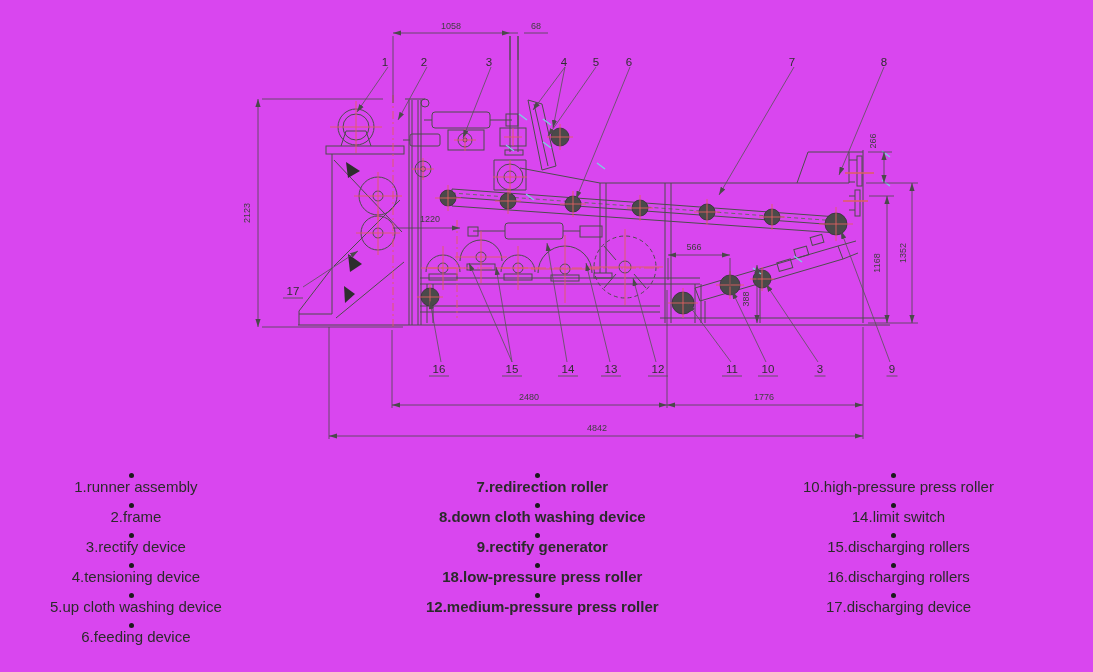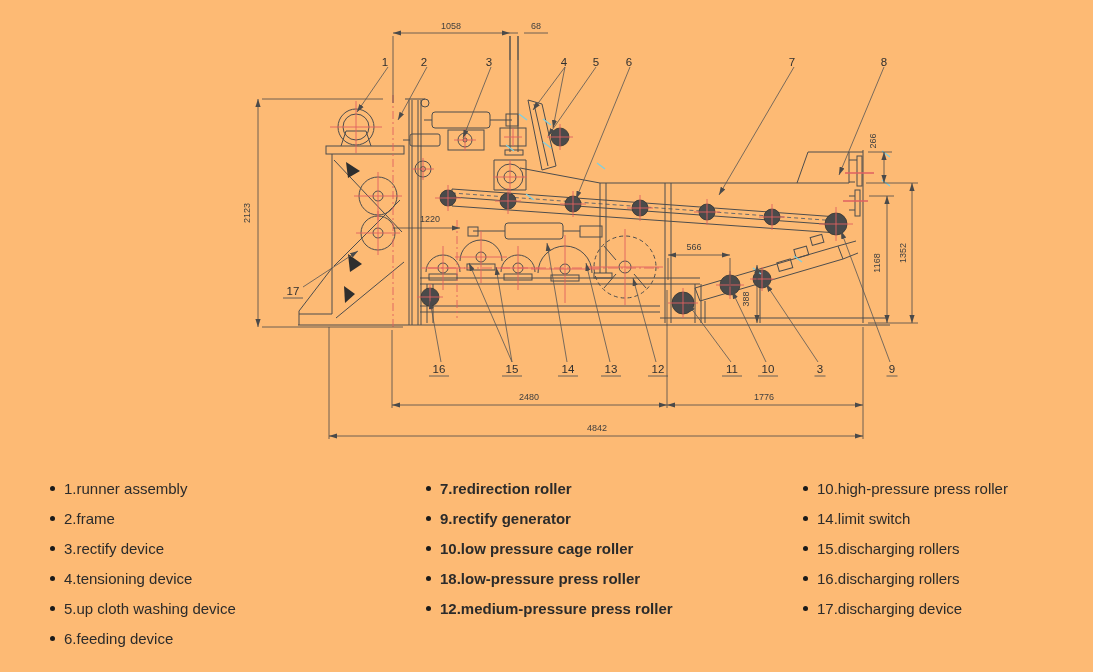--- a/index.html
+++ b/index.html
@@ -1,24 +1,24 @@
 <!DOCTYPE html>
 <html><head>
 <meta charset="utf-8">
 <style>
   html,body{margin:0;padding:0;background:#fff;}
-  .stage{position:relative;width:1093px;height:672px;background:#fdba74;overflow:hidden;
+  .stage{position:relative;width:1093px;height:672px;background:#d946ef;overflow:hidden;
          font-family:"Liberation Sans",sans-serif;}
   .drawing-wrap{position:absolute;left:0;top:0;width:1093px;height:460px;}
   svg{display:block;}
   svg text{font-family:"Liberation Sans",sans-serif;}
   .dimtxt{font-size:9px;fill:#3f3f3f;text-anchor:middle;}
   .callout-txt{font-size:11.5px;fill:#2f2f2f;text-anchor:middle;}
   .legend{position:absolute;top:473px;list-style:none;margin:0;padding:0;}
-  .legend li{height:30px;display:flex;align-items:center;}
+  .legend li{height:30px;display:flex;align-items:center;flex-direction:column;}
   .legend .bullet{width:5px;height:5px;border-radius:50%;background:#1a1a1a;
                   margin-right:9px;flex:0 0 auto;}
   .legend .txt{font-size:15px;color:#2b2b2b;white-space:nowrap;}
   .col1{left:50px;} .col2{left:426px;font-weight:bold;} .col3{left:803px;}
 </style>
 </head>
 <body>
 
 <div class="stage">
   <div class="drawing-wrap">
@@ -284,25 +284,25 @@
         <span class="txt">6.feeding device</span>
       </li>
   </ul>
   <ul class="legend col2">
     <li>
         <span class="bullet"></span>
         <span class="txt">7.redirection roller</span>
       </li>
     <li>
         <span class="bullet"></span>
+        <span class="txt">8.down cloth washing device</span>
+      </li>
+    <li>
+        <span class="bullet"></span>
         <span class="txt">9.rectify generator</span>
-      </li>
-    <li>
-        <span class="bullet"></span>
-        <span class="txt">10.low pressure cage roller</span>
       </li>
     <li>
         <span class="bullet"></span>
         <span class="txt">18.low-pressure press roller</span>
       </li>
     <li>
         <span class="bullet"></span>
         <span class="txt">12.medium-pressure press roller</span>
       </li>
   </ul>

